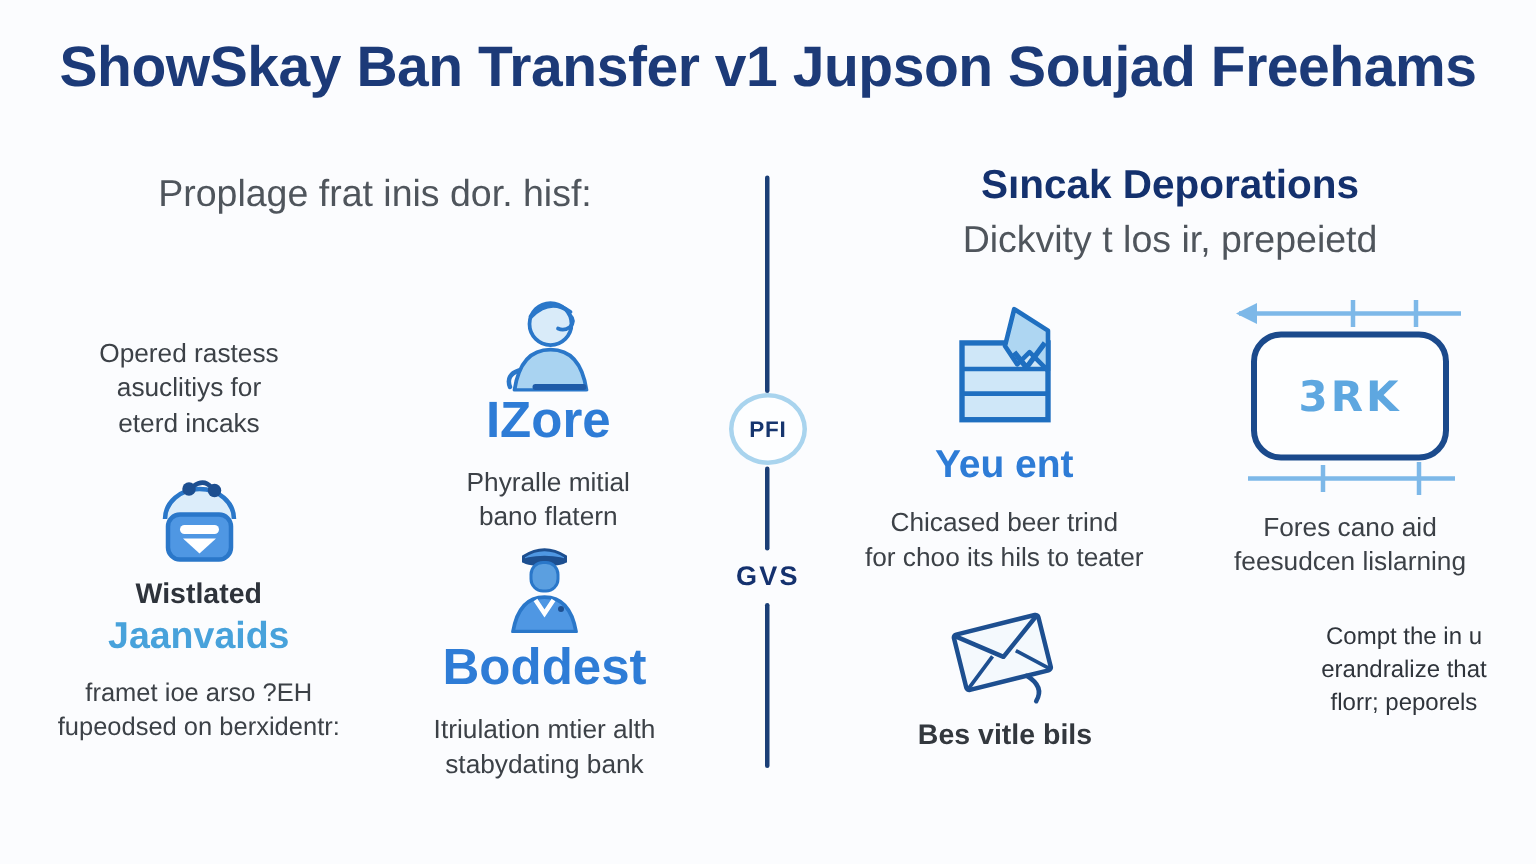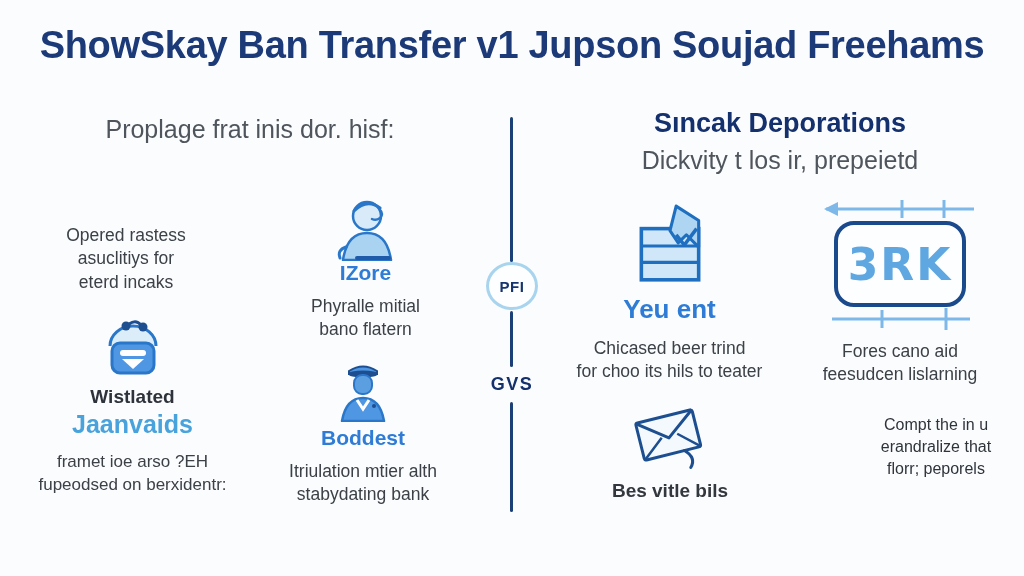--- a/index.html
+++ b/index.html
@@ -25,34 +25,34 @@
     border:3px solid #a9d4ee; border-radius:50%; background:#fdfeff;
     display:flex; align-items:center; justify-content:center;
     font-weight:bold; color:#16356e; font-size:15px; letter-spacing:0.5px;
   }
   .gvs {
     left:472px; top:374px; width:80px; text-align:center;
     font-weight:bold; color:#14316e; font-size:18px; letter-spacing:1.5px;
   }
 
   .body-lines { font-size:17.5px; line-height:1.33; color:#3c4147; }
-  .accent-label { font-size:21px; font-weight:bold; color:#2e7cd6; }
+  .accent-label { font-size:34px; font-weight:bold; color:#2e7cd6; }
   .light-label  { font-size:25px; font-weight:bold; color:#48a2db; }
   .dark-label   { font-size:19px; font-weight:600; color:#2e333b; }
 
   .icon-wrap { display:flex; justify-content:center; }
 
   .dim-box {
     width:124px; height:78px; margin:1px auto; border:4px solid #1b4a8c;
     border-radius:20px; background:#fdfeff;
     display:flex; align-items:center; justify-content:center;
   }
   .dim-box span {
     font-family:"DejaVu Sans", sans-serif;
-    font-size:44px; font-weight:bold; color:#5ea7e0; letter-spacing:2px;
+    font-size:28px; font-weight:bold; color:#5ea7e0; letter-spacing:2px;
   }
 </style>
 </head>
 <body>
 
 <div class="frame">
 
   <div class="abs title">ShowSkay Ban Transfer v1 Jupson Soujad Freehams</div>
 
   <div class="abs col-head center" style="left:60px; top:108px; width:380px;">

